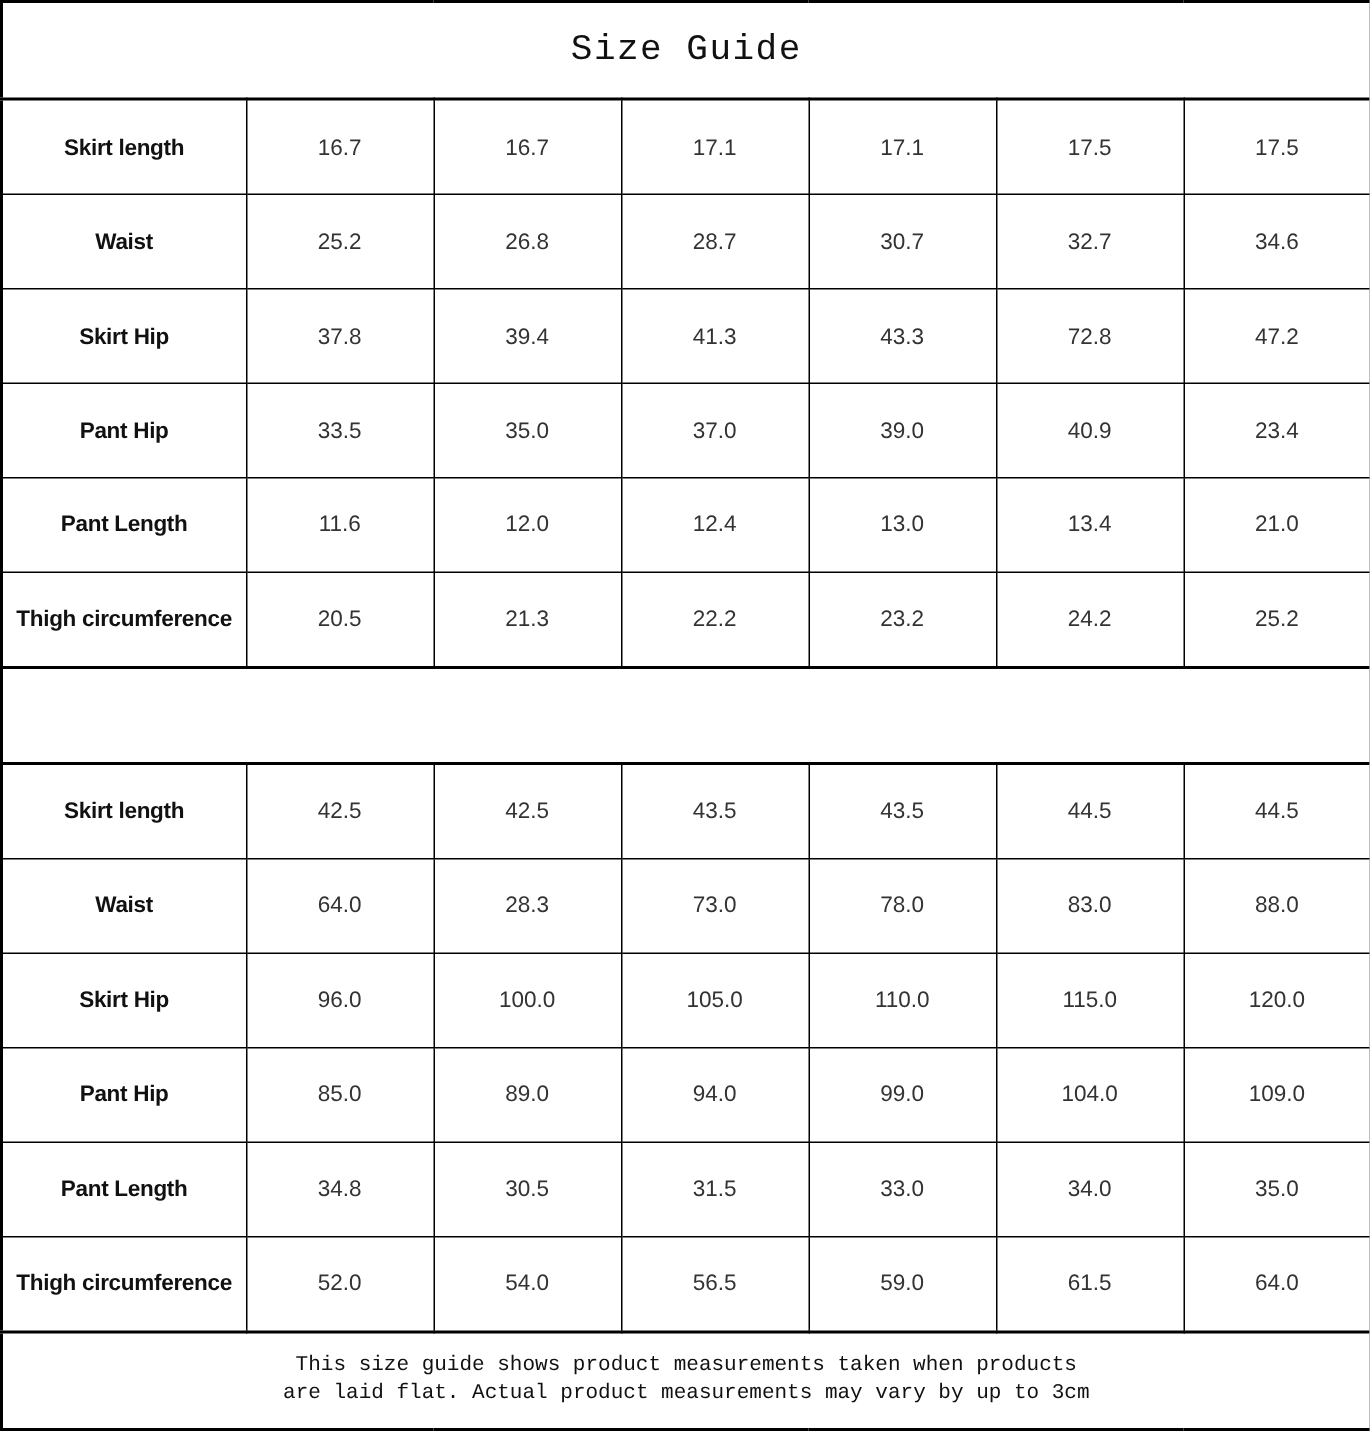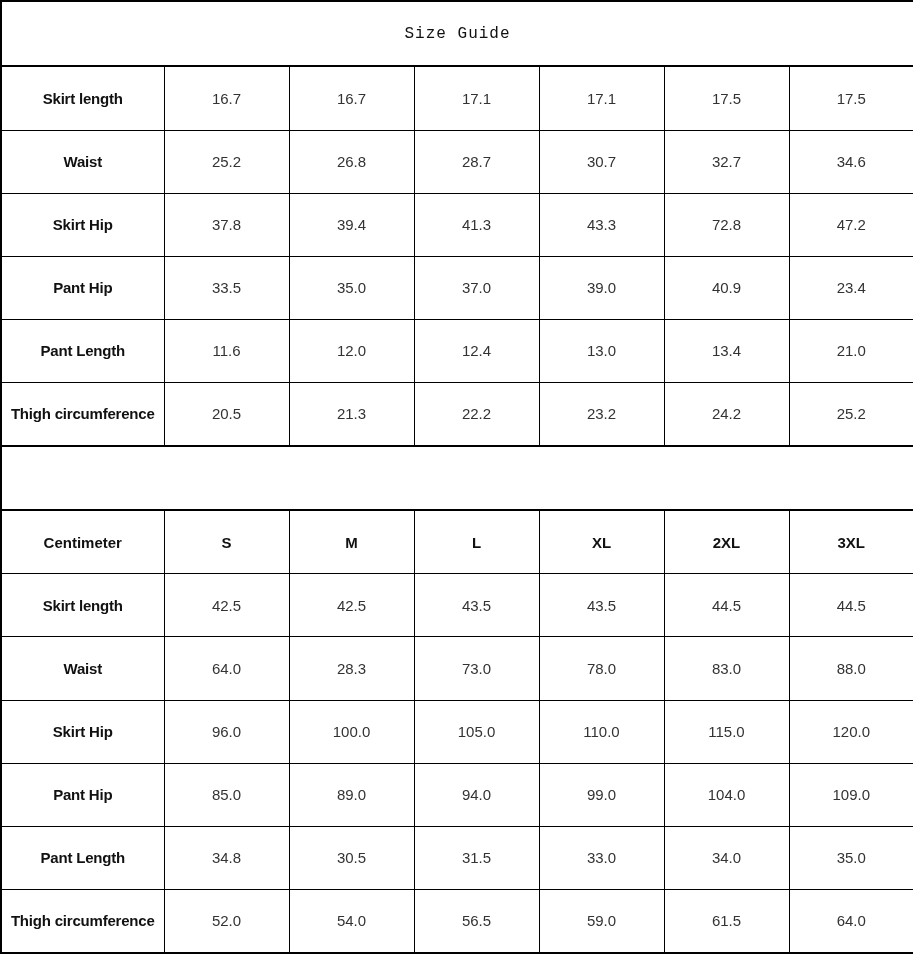--- a/index.html
+++ b/index.html
@@ -25,21 +25,21 @@
     border: 1px solid #000000;
     text-align: center;
     vertical-align: middle;
     padding: 0;
     overflow: hidden;
   }
   tr.title-row td {
     height: 55px;
     border-bottom: 2px solid #000000;
     font-family: "Liberation Mono", "DejaVu Sans Mono", monospace;
-    font-size: 16px;
+    font-size: 24px;
     color: #111111;
     letter-spacing: 1px;
   }
   tr.header-row td {
     height: 54px;
     font-family: "Liberation Sans", sans-serif;
     font-weight: bold;
     font-size: 15px;
     color: #111111;
   }
@@ -142,29 +142,20 @@
         <td>22.2</td>
         <td>23.2</td>
         <td>24.2</td>
         <td>25.2</td>
       </tr>
 
       <tr class="gap-row">
         <td colspan="7"></td>
       </tr>
 
-      <tr class="header-row">
-        <td class="label">Centimeter</td>
-        <td>S</td>
-        <td>M</td>
-        <td>L</td>
-        <td>XL</td>
-        <td>2XL</td>
-        <td>3XL</td>
-      </tr>
 
       <tr class="data-row">
         <td class="label">Skirt length</td>
         <td>42.5</td>
         <td>42.5</td>
         <td>43.5</td>
         <td>43.5</td>
         <td>44.5</td>
         <td>44.5</td>
       </tr>
@@ -207,16 +198,22 @@
       <tr class="data-row">
         <td class="label">Thigh circumference</td>
         <td>52.0</td>
         <td>54.0</td>
         <td>56.5</td>
         <td>59.0</td>
         <td>61.5</td>
         <td>64.0</td>
       </tr>
 
+      <tr class="footer-row">
+        <td colspan="7">
+          <div>This size guide shows product measurements taken when products</div>
+          <div>are laid flat. Actual product measurements may vary by up to 3cm</div>
+        </td>
+      </tr>
 
     </tbody>
   </table>
 </div>
 
 </body></html>

